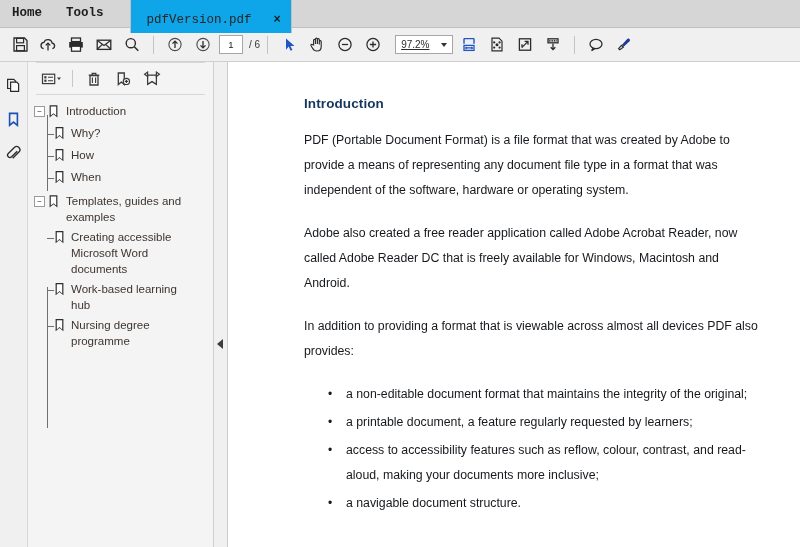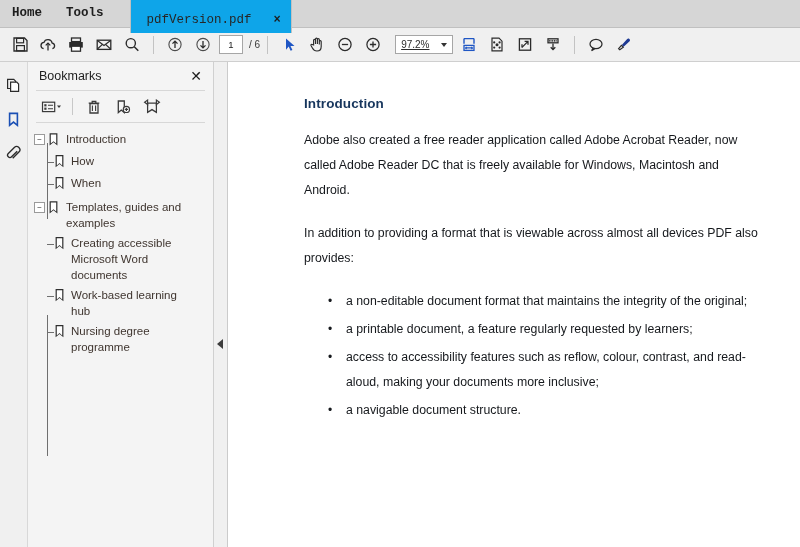--- a/index.html
+++ b/index.html
@@ -298,24 +298,20 @@
           </svg>
       </div>
       <div class="railbtn" title="Attachments">
         <svg width="17" height="17" viewBox="0 0 17 17">
             <path d="M12.2 6.2 6.6 11.8a2.3 2.3 0 0 1-3.3-3.3l6-6a3.2 3.2 0 0 1 4.6 4.6l-6.2 6.2" fill="none" stroke="#2b2b2b" stroke-width="1.35"></path>
           </svg>
       </div>
     </div>
 
     <div class="bmpanel">
-      <div class="bmhead">
-        <span class="ttl">Bookmarks</span>
-        <span class="x">✕</span>
-      </div>
       <div class="hrule"></div>
 
       <div class="bmtools">
         <div class="bmtool" title="Options">
           <svg width="21" height="14" viewBox="0 0 21 14">
               <rect x="1.5" y="2.2" width="12.2" height="9.4" fill="none" stroke="#3a3a3a" stroke-width="1.2"></rect>
               <rect x="3.3" y="4.2" width="2.2" height="2.2" fill="#3a3a3a"></rect>
               <rect x="3.3" y="7.6" width="2.2" height="2.2" fill="#3a3a3a"></rect>
               <path d="M7 5.3h5M7 8.7h5" stroke="#3a3a3a" stroke-width="1.1"></path>
               <path d="M16 5.4h4l-2 2.6z" fill="#3a3a3a"></path>
@@ -354,20 +350,30 @@
           <span class="twisty">−</span>
           <span class="bmicon">
             <svg width="13" height="15" viewBox="0 0 13 15" style="margin-left:2px">
                 <path d="M2.6 1.2h7.8v12.2L6.5 10.3l-3.9 3.1z" fill="#2f2f2f"></path>
                 <path d="M3.8 2.4h5.4v9.2L6.5 9.3l-2.7 2.3z" fill="#fff"></path>
               </svg>
           </span>
           <span class="bmtext">Introduction</span>
         </div>
 
+        <div class="bmrow lvl1" style="margin-bottom:4px;position:relative;">
+          <span class="connector" style="left:19px;top:9px;width:7px;height:1px;"></span>
+          <span class="bmicon">
+            <svg width="11" height="14" viewBox="0 0 11 14">
+                <path d="M1.6 1h7.8v12.2L5.5 10.1l-3.9 3.1z" fill="#2f2f2f"></path>
+                <path d="M2.8 2.2h5.4v9.2L5.5 9.1l-2.7 2.3z" fill="#fff"></path>
+              </svg>
+          </span>
+          <span class="bmtext">Why?</span>
+        </div>
 
         <div class="bmrow lvl1" style="margin-bottom:4px;position:relative;">
           <span class="connector" style="left:19px;top:9px;width:7px;height:1px;"></span>
           <span class="bmicon">
             <svg width="11" height="14" viewBox="0 0 11 14">
                 <path d="M1.6 1h7.8v12.2L5.5 10.1l-3.9 3.1z" fill="#2f2f2f"></path>
                 <path d="M2.8 2.2h5.4v9.2L5.5 9.1l-2.7 2.3z" fill="#fff"></path>
               </svg>
           </span>
           <span class="bmtext">How</span>
@@ -430,20 +436,21 @@
       </div>
     </div>
 
     <div class="splitter">
       <div class="grip"></div>
     </div>
 
     <div class="docarea">
       <div class="page">
         <div class="h1">Introduction</div>
+        <p class="p">PDF (Portable Document Format) is a file format that was created by Adobe to provide a means of representing any document file type in a format that was independent of the software, hardware or operating system.</p>
         <p class="p">Adobe also created a free reader application called Adobe Acrobat Reader, now called Adobe Reader DC that is freely available for Windows, Macintosh and Android.</p>
         <p class="p">In addition to providing a format that is viewable across almost all devices PDF also provides:</p>
         <ul class="bul">
           <li>a non-editable document format that maintains the integrity of the original;</li>
           <li>a printable document, a feature regularly requested by learners;</li>
           <li>access to accessibility features such as reflow, colour, contrast, and read-aloud, making your documents more inclusive;</li>
           <li>a navigable document structure.</li>
         </ul>
       </div>
     </div>

